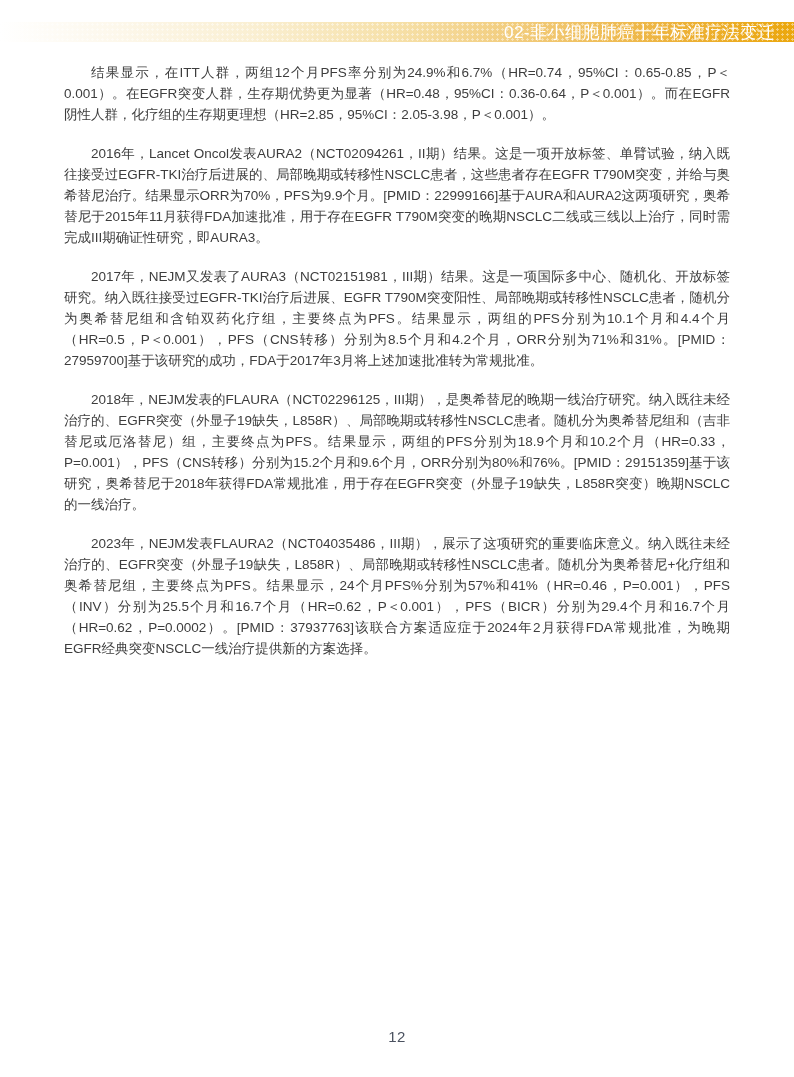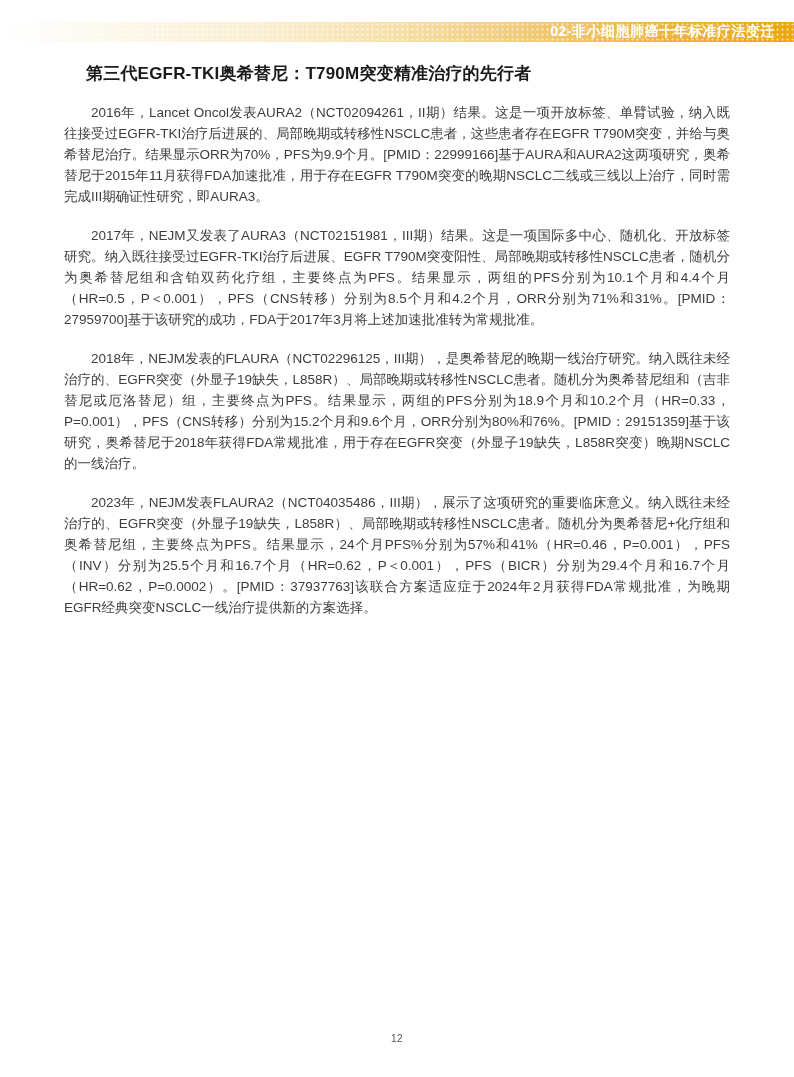--- a/index.html
+++ b/index.html
@@ -39,22 +39,22 @@
     content: "";
     position: absolute;
     inset: 0;
     background-image: radial-gradient(circle, rgba(255,255,255,0.45) 1px, transparent 1.4px);
     background-size: 5px 5px;
     pointer-events: none;
   }
   .header-label {
     position: relative;
     color: #ffffff;
-    font-size: 14px;
-    font-weight: 700;
+    font-size: 17px;
+    font-weight: 400;
     letter-spacing: 0.5px;
     white-space: nowrap;
   }
   .content {
     position: absolute;
     top: 62px;
     left: 64px;
     width: 666px;
     color: #3d3d3d;
   }
@@ -76,38 +76,38 @@
     letter-spacing: 0.2px;
   }
   .page-footer {
     position: absolute;
     top: 1028px;
     left: 0;
     width: 794px;
     text-align: center;
   }
   .page-number {
-    font-size: 10px;
+    font-size: 15px;
     color: #4b5260;
     letter-spacing: 0.5px;
   }
 </style>
 </head>
 <body>
 
 <div class="page">
 
   <div class="header-bar">
     <span class="header-label">02-非小细胞肺癌十年标准疗法变迁</span>
   </div>
 
   <div class="content">
 
+    <p class="body-para">结果显示，在ITT人群，两组12个月PFS率分别为24.9%和6.7%（HR=0.74，95%CI：0.65-0.85，P＜0.001）。在EGFR突变人群，生存期优势更为显著（HR=0.48，95%CI：0.36-0.64，P＜0.001）。而在EGFR阴性人群，化疗组的生存期更理想（HR=2.85，95%CI：2.05-3.98，P＜0.001）。</p>
 
-    <h2 class="section-title">第三代EGFR-TKI奥希替尼：T790M突变精准治疗的先行者</h2>
 
 
     <p class="body-para">2016年，Lancet Oncol发表AURA2（NCT02094261，II期）结果。这是一项开放标签、单臂试验，纳入既往接受过EGFR-TKI治疗后进展的、局部晚期或转移性NSCLC患者，这些患者存在EGFR T790M突变，并给与奥希替尼治疗。结果显示ORR为70%，PFS为9.9个月。[PMID：22999166]基于AURA和AURA2这两项研究，奥希替尼于2015年11月获得FDA加速批准，用于存在EGFR T790M突变的晚期NSCLC二线或三线以上治疗，同时需完成III期确证性研究，即AURA3。</p>
 
     <p class="body-para">2017年，NEJM又发表了AURA3（NCT02151981，III期）结果。这是一项国际多中心、随机化、开放标签研究。纳入既往接受过EGFR-TKI治疗后进展、EGFR T790M突变阳性、局部晚期或转移性NSCLC患者，随机分为奥希替尼组和含铂双药化疗组，主要终点为PFS。结果显示，两组的PFS分别为10.1个月和4.4个月（HR=0.5，P＜0.001），PFS（CNS转移）分别为8.5个月和4.2个月，ORR分别为71%和31%。[PMID：27959700]基于该研究的成功，FDA于2017年3月将上述加速批准转为常规批准。</p>
 
     <p class="body-para">2018年，NEJM发表的FLAURA（NCT02296125，III期），是奥希替尼的晚期一线治疗研究。纳入既往未经治疗的、EGFR突变（外显子19缺失，L858R）、局部晚期或转移性NSCLC患者。随机分为奥希替尼组和（吉非替尼或厄洛替尼）组，主要终点为PFS。结果显示，两组的PFS分别为18.9个月和10.2个月（HR=0.33，P=0.001），PFS（CNS转移）分别为15.2个月和9.6个月，ORR分别为80%和76%。[PMID：29151359]基于该研究，奥希替尼于2018年获得FDA常规批准，用于存在EGFR突变（外显子19缺失，L858R突变）晚期NSCLC的一线治疗。</p>
 
     <p class="body-para">2023年，NEJM发表FLAURA2（NCT04035486，III期），展示了这项研究的重要临床意义。纳入既往未经治疗的、EGFR突变（外显子19缺失，L858R）、局部晚期或转移性NSCLC患者。随机分为奥希替尼+化疗组和奥希替尼组，主要终点为PFS。结果显示，24个月PFS%分别为57%和41%（HR=0.46，P=0.001），PFS（INV）分别为25.5个月和16.7个月（HR=0.62，P＜0.001），PFS（BICR）分别为29.4个月和16.7个月（HR=0.62，P=0.0002）。[PMID：37937763]该联合方案适应症于2024年2月获得FDA常规批准，为晚期EGFR经典突变NSCLC一线治疗提供新的方案选择。</p>
 

